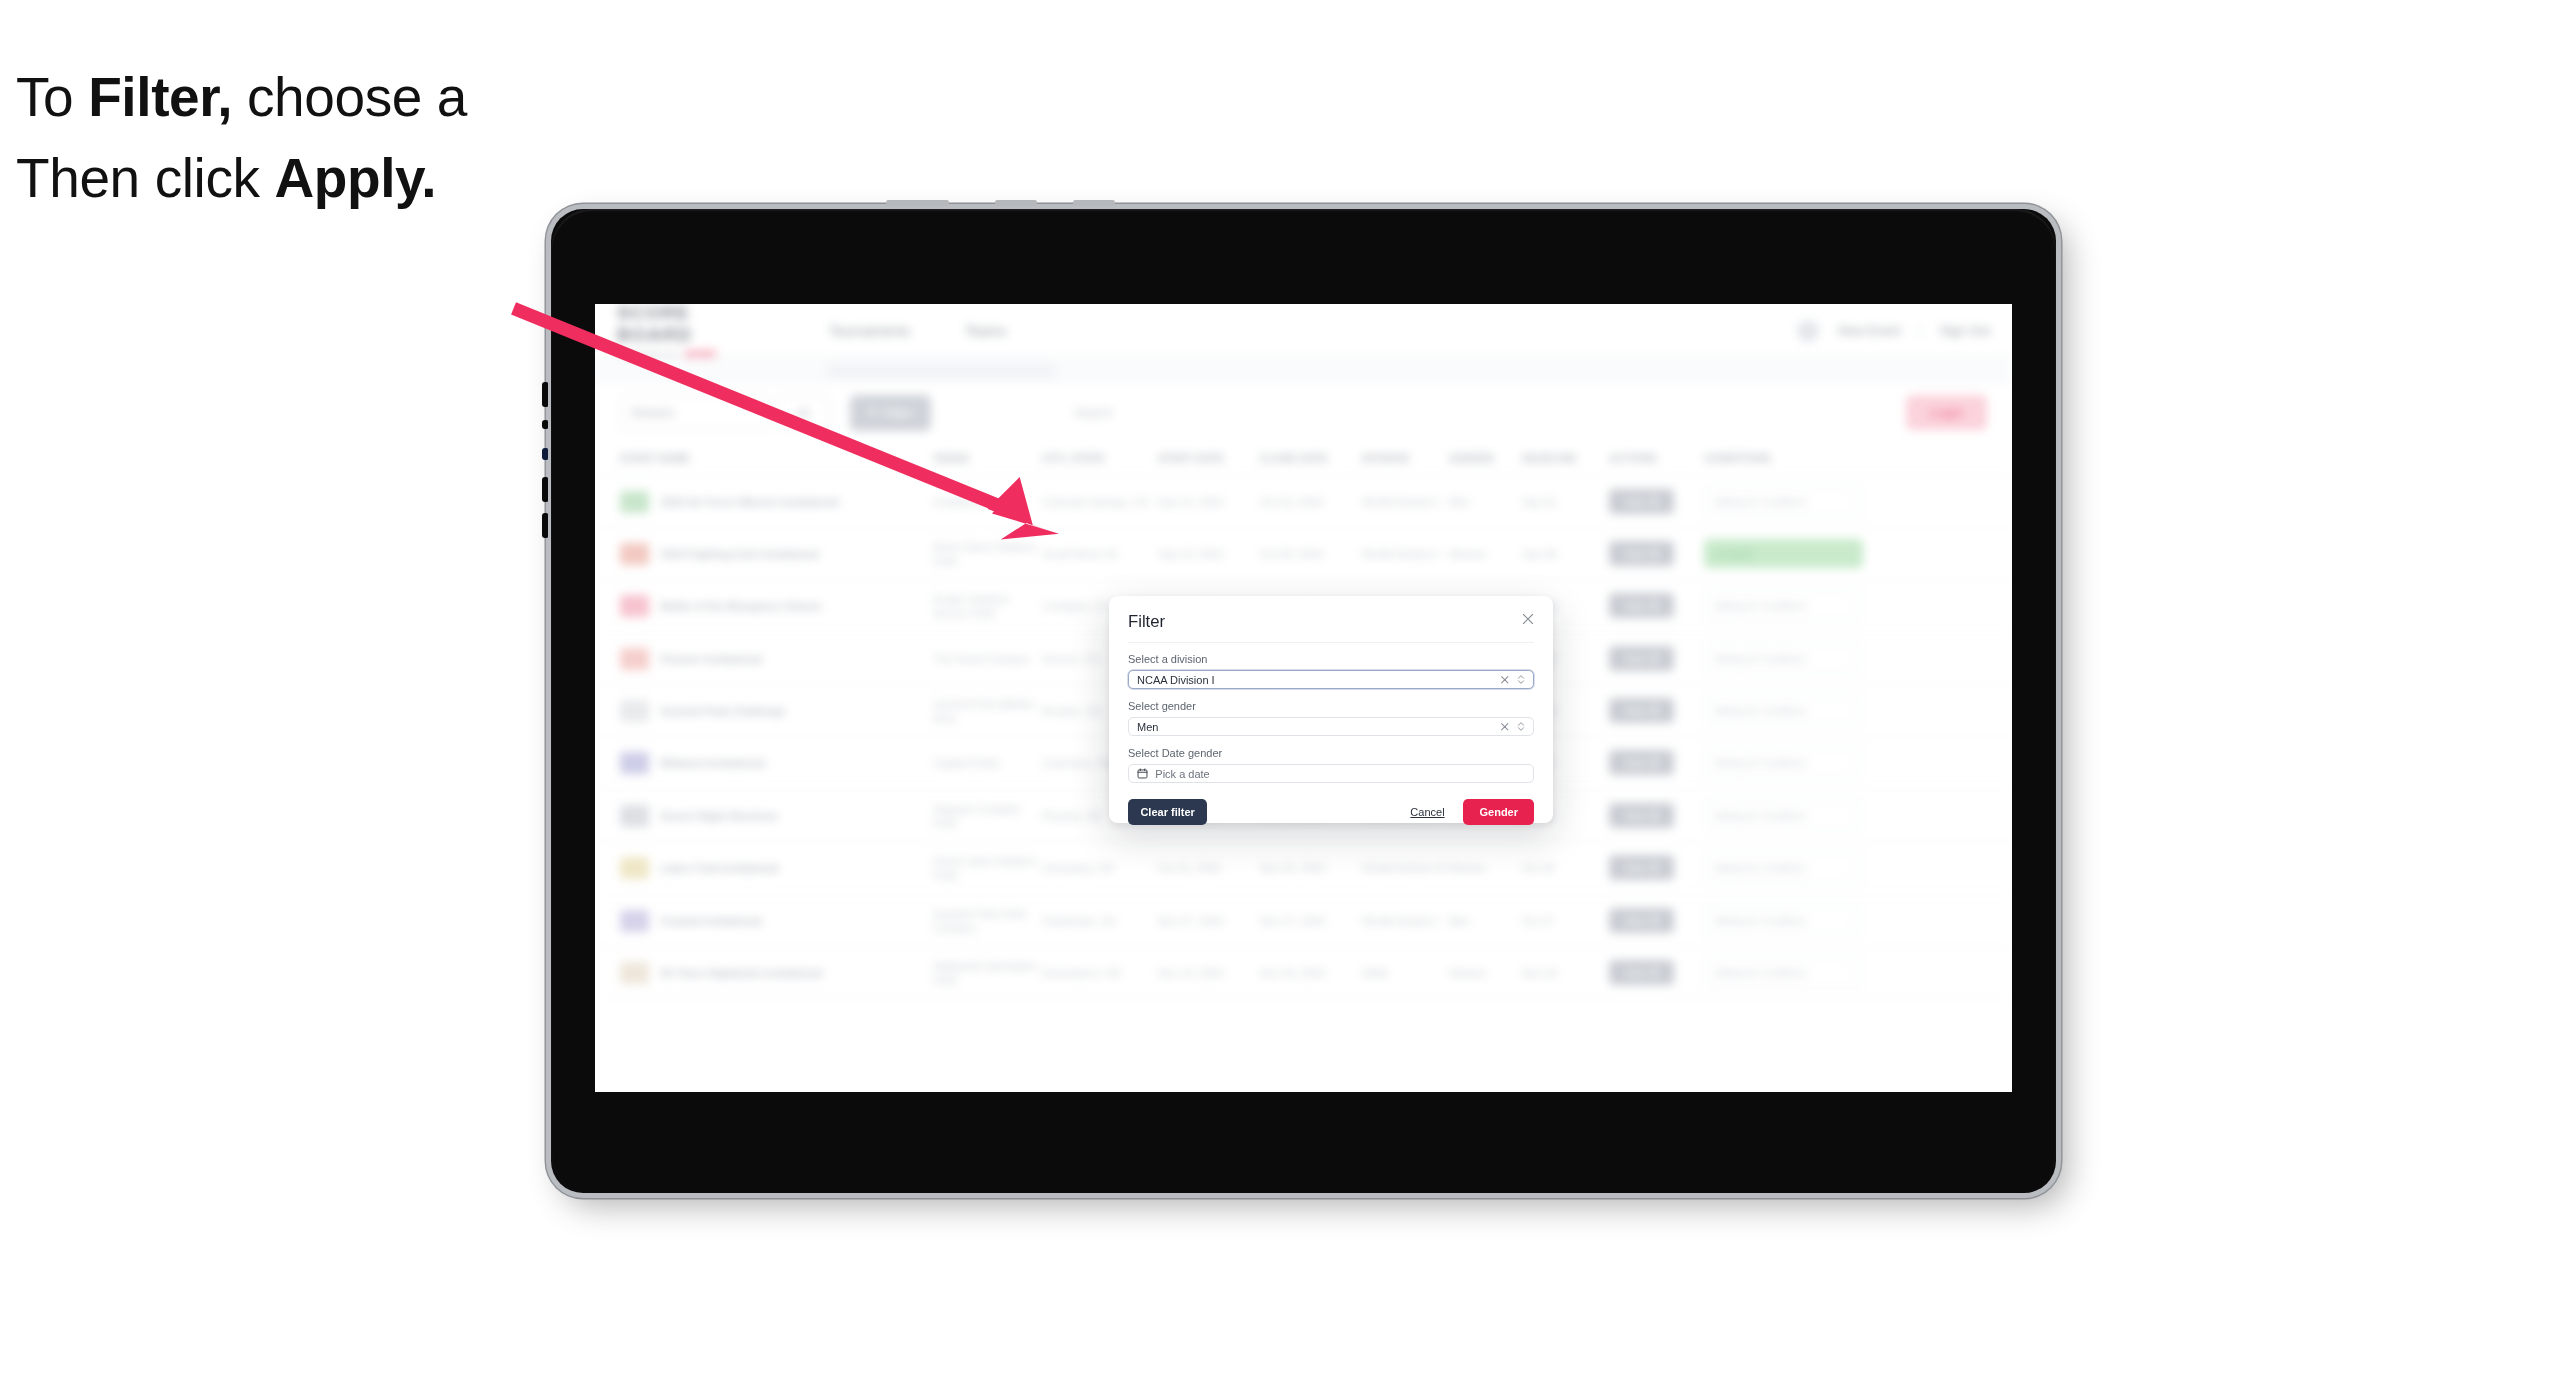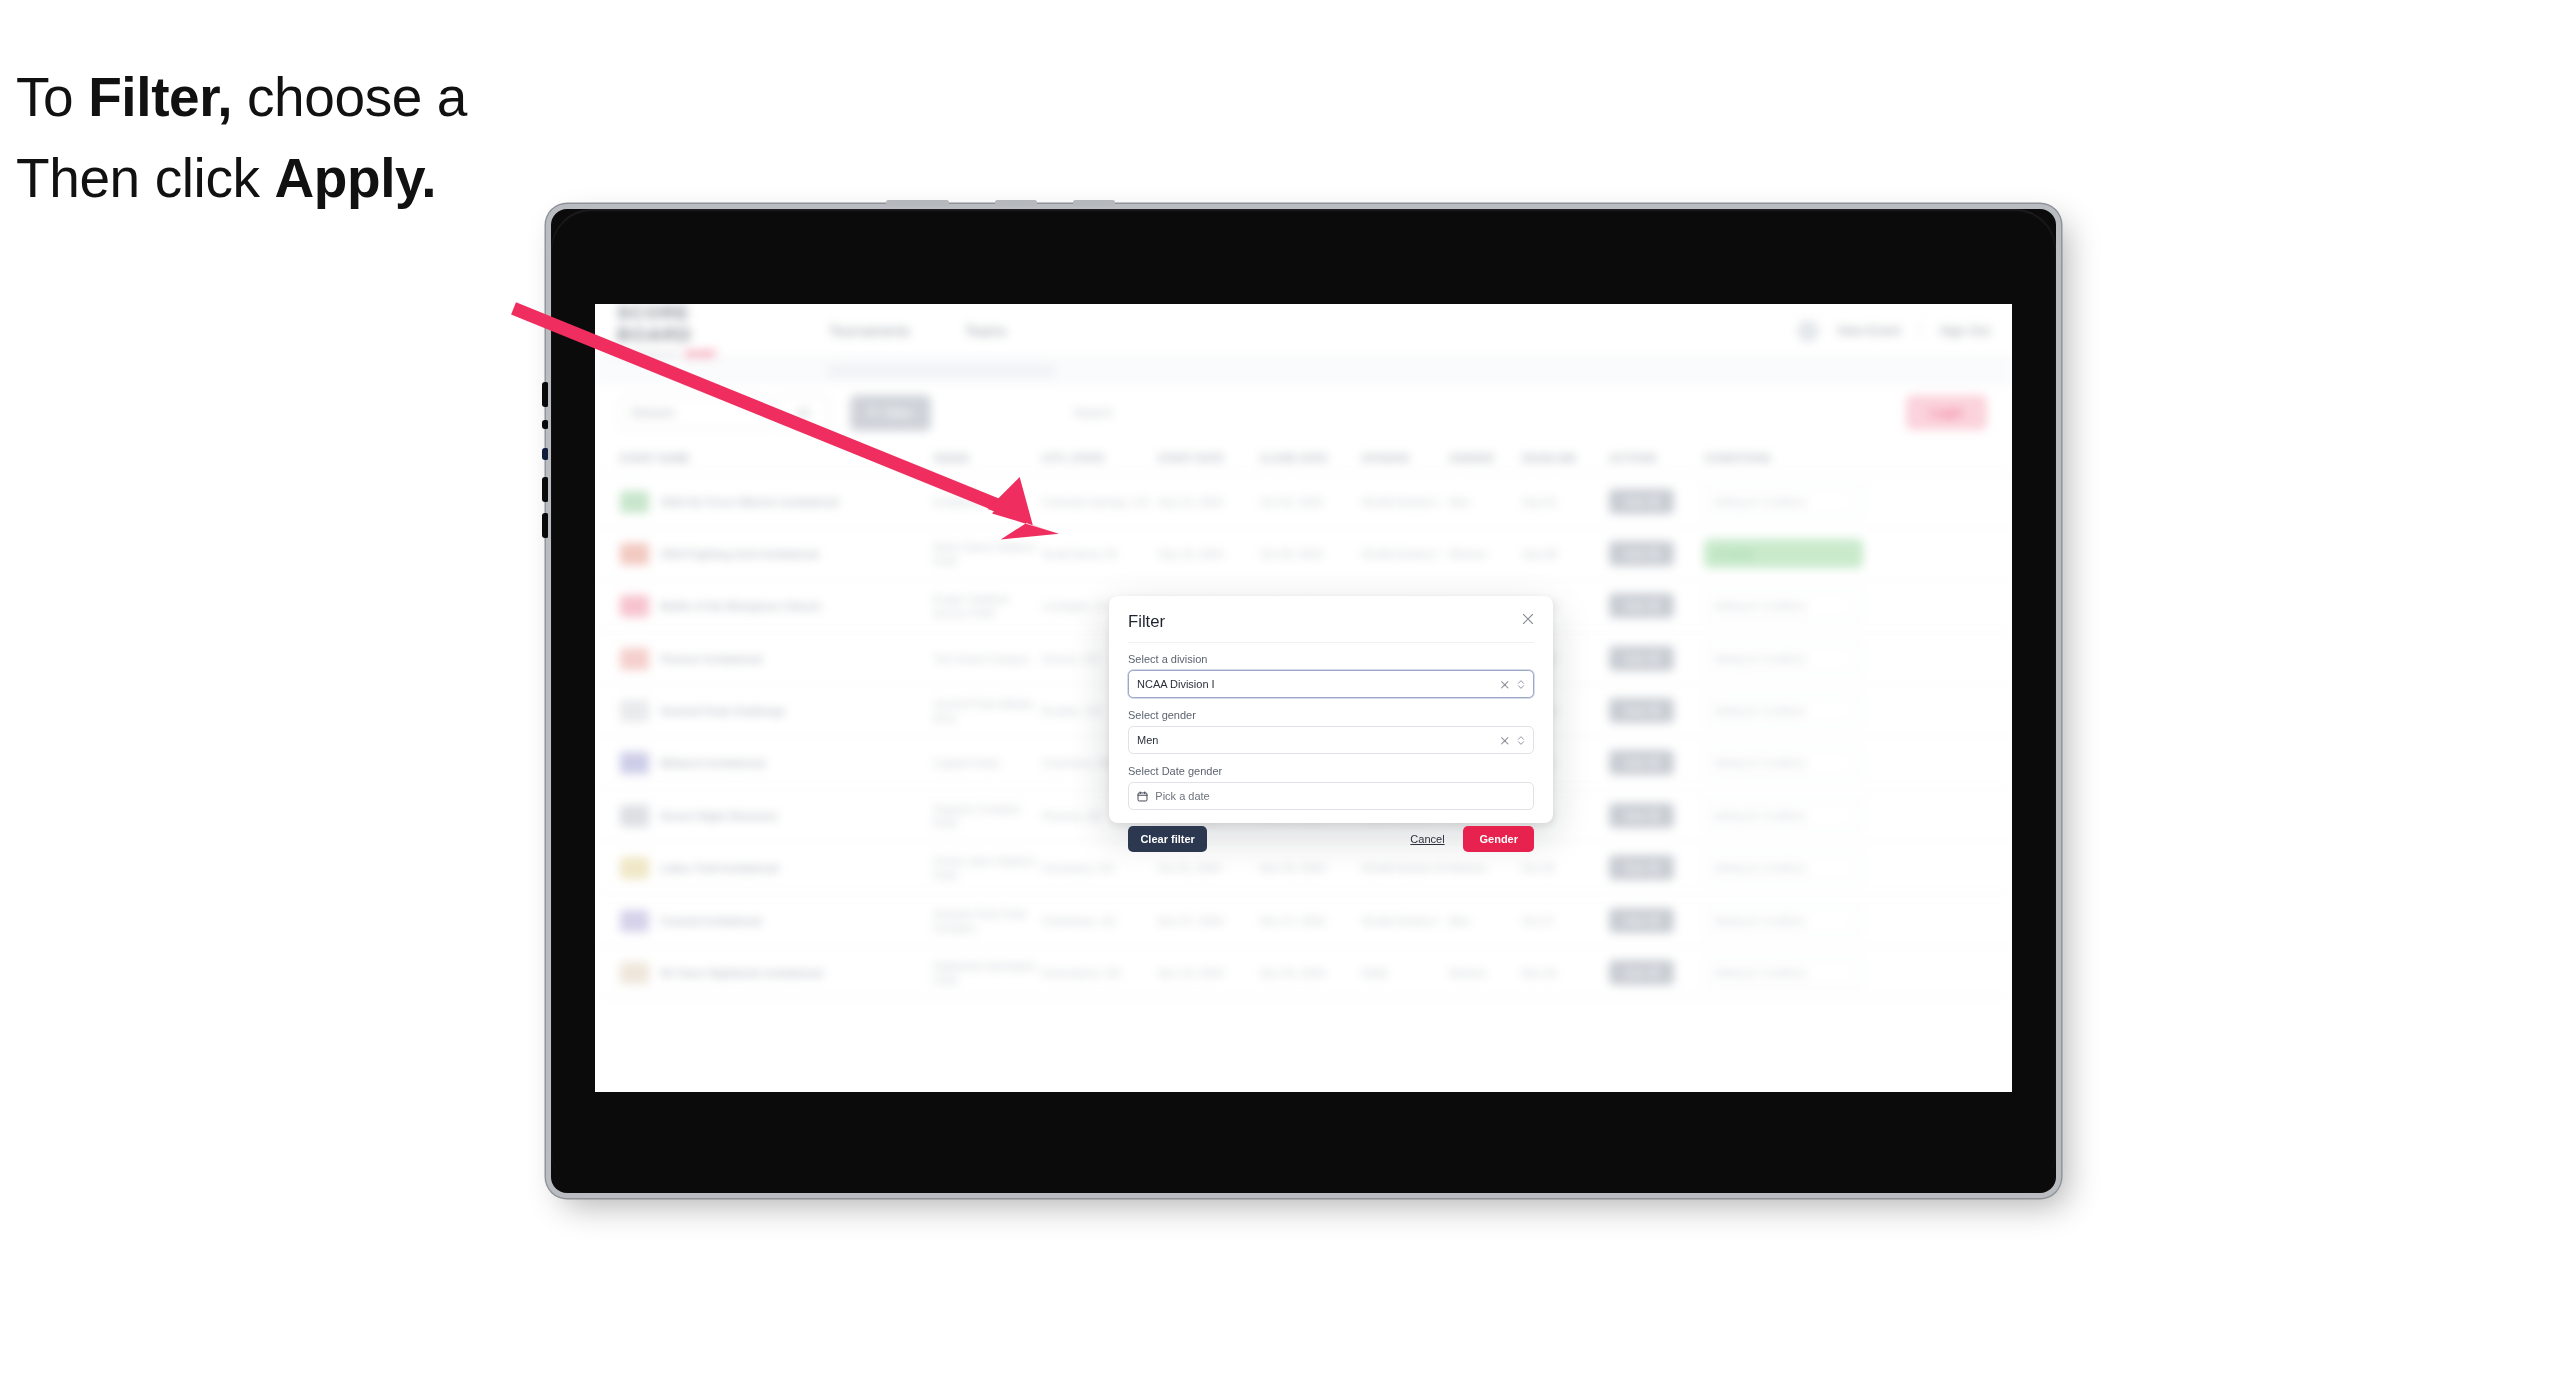--- a/index.html
+++ b/index.html
@@ -33,21 +33,21 @@
   #instructions .b { font-weight: 700; }
 
   
   #tablet {
     position: absolute;
     left: 551px;
     top: 209px;
     width: 1505px;
     height: 984px;
     background: #0b0b0b;
-    border-radius: 16px;
+    border-radius: 32px;
     box-shadow:
       0 0 0 5.1px #b9bcc0,
       0 0 0 6.5px #8e9297,
       10.2px 13px 33px rgba(0,0,0,0.30);
   }
   #tablet::after {
     content: "";
     position: absolute;
     left: 0; top: 0; right: 0; bottom: 0;
     border-radius: 41px;
@@ -277,21 +277,21 @@
     height: 0.7px; background: #f0f1f4;
   }
 
   .field-label {
     font-size: 11px;
     color: #5d646f;
     margin-top: 11px;
     margin-bottom: 5.1px;
   }
   .field {
-    height: 28px;
+    height: 19px;
     border: 0.7px solid #dfe2e7;
     border-radius: 5.1px;
     background: #ffffff;
     display: flex;
     align-items: center;
     padding: 0 8px;
   }
   .field.focused {
     border-color: #9aa8c9;
     box-shadow: 0 0 0 0.7px rgba(154,168,201,0.55);

